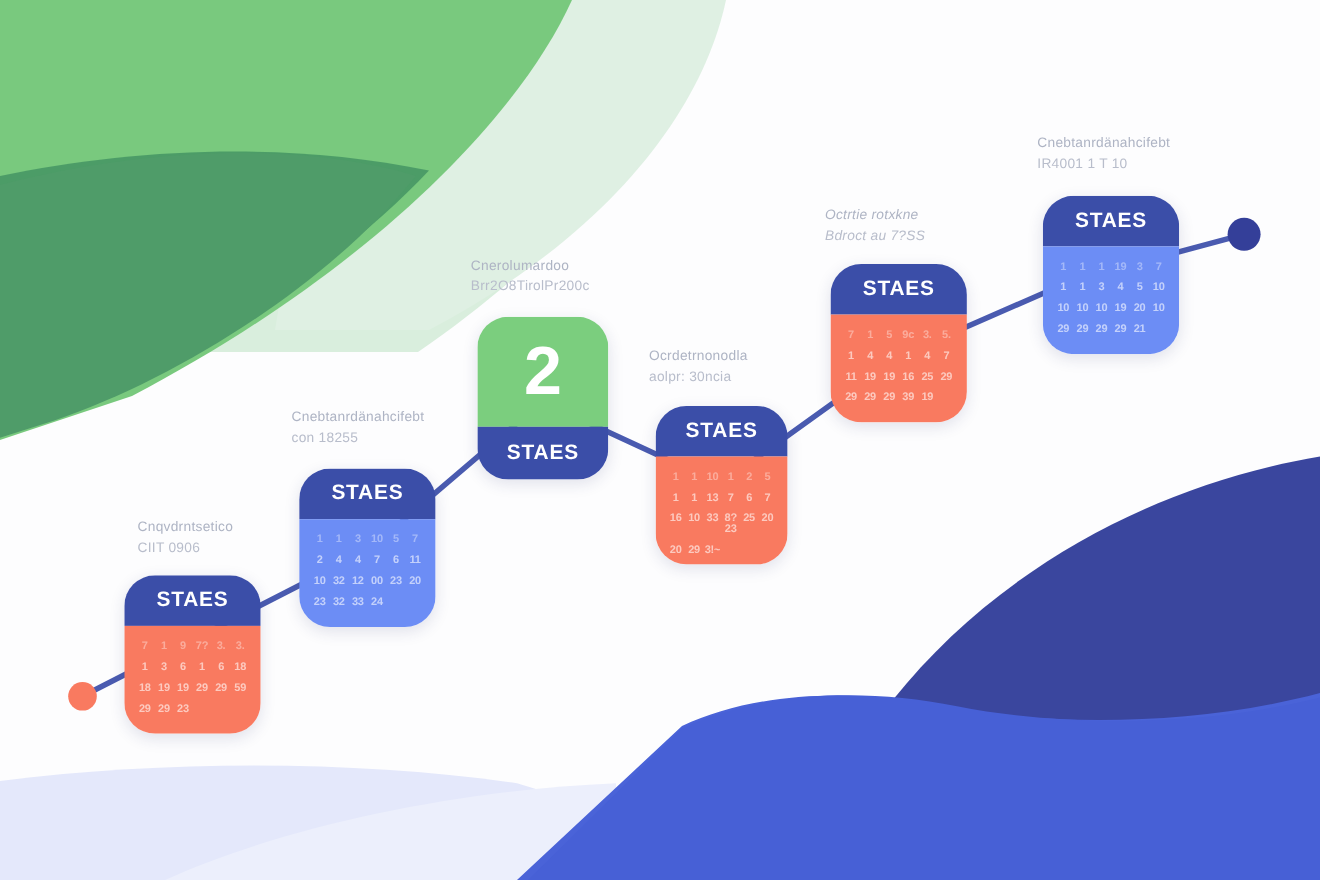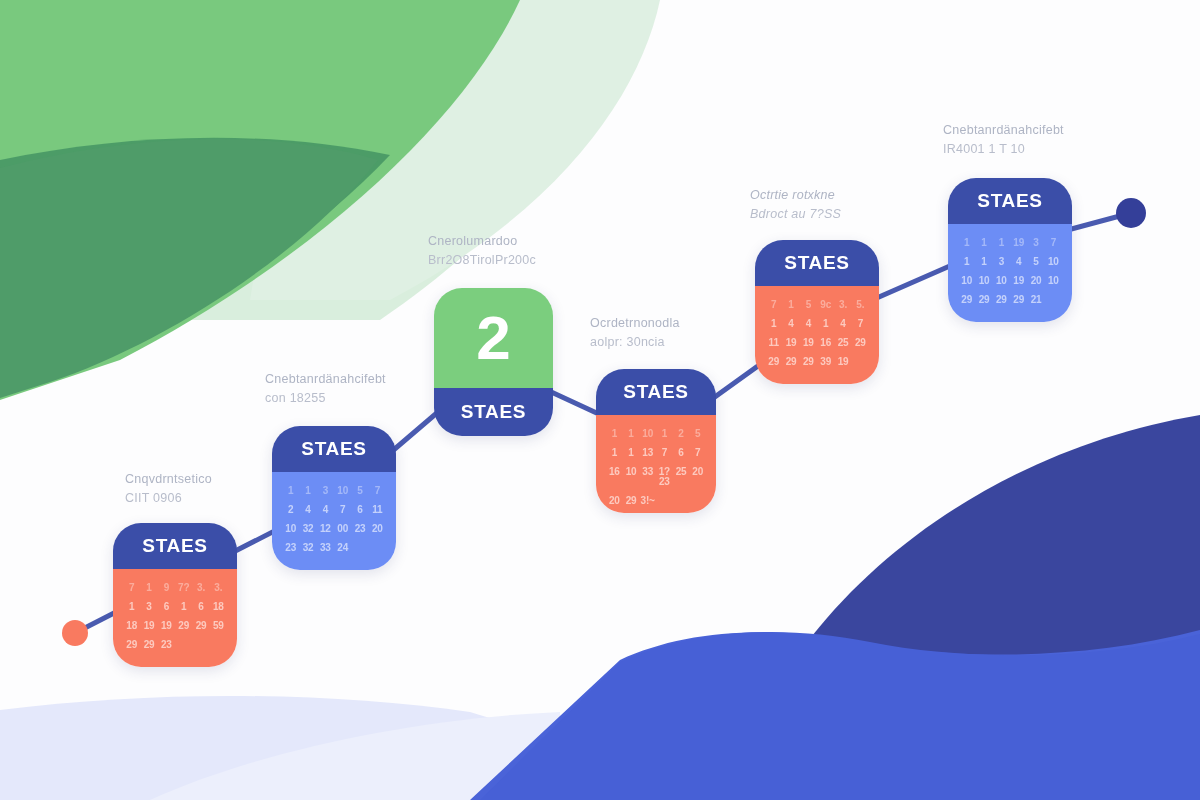--- a/index.html
+++ b/index.html
@@ -267,21 +267,21 @@
             <span class="dim">5</span>
             <span>1</span>
             <span>1</span>
             <span>13</span>
             <span>7</span>
             <span>6</span>
             <span>7</span>
             <span>16</span>
             <span>10</span>
             <span>33</span>
-            <span>1?23</span>
+            <span>8?23</span>
             <span>25</span>
             <span>20</span>
             <span>20</span>
             <span>29</span>
             <span>3!~</span>
             <span></span>
             <span></span>
             <span></span>
           </div>
         </div>

